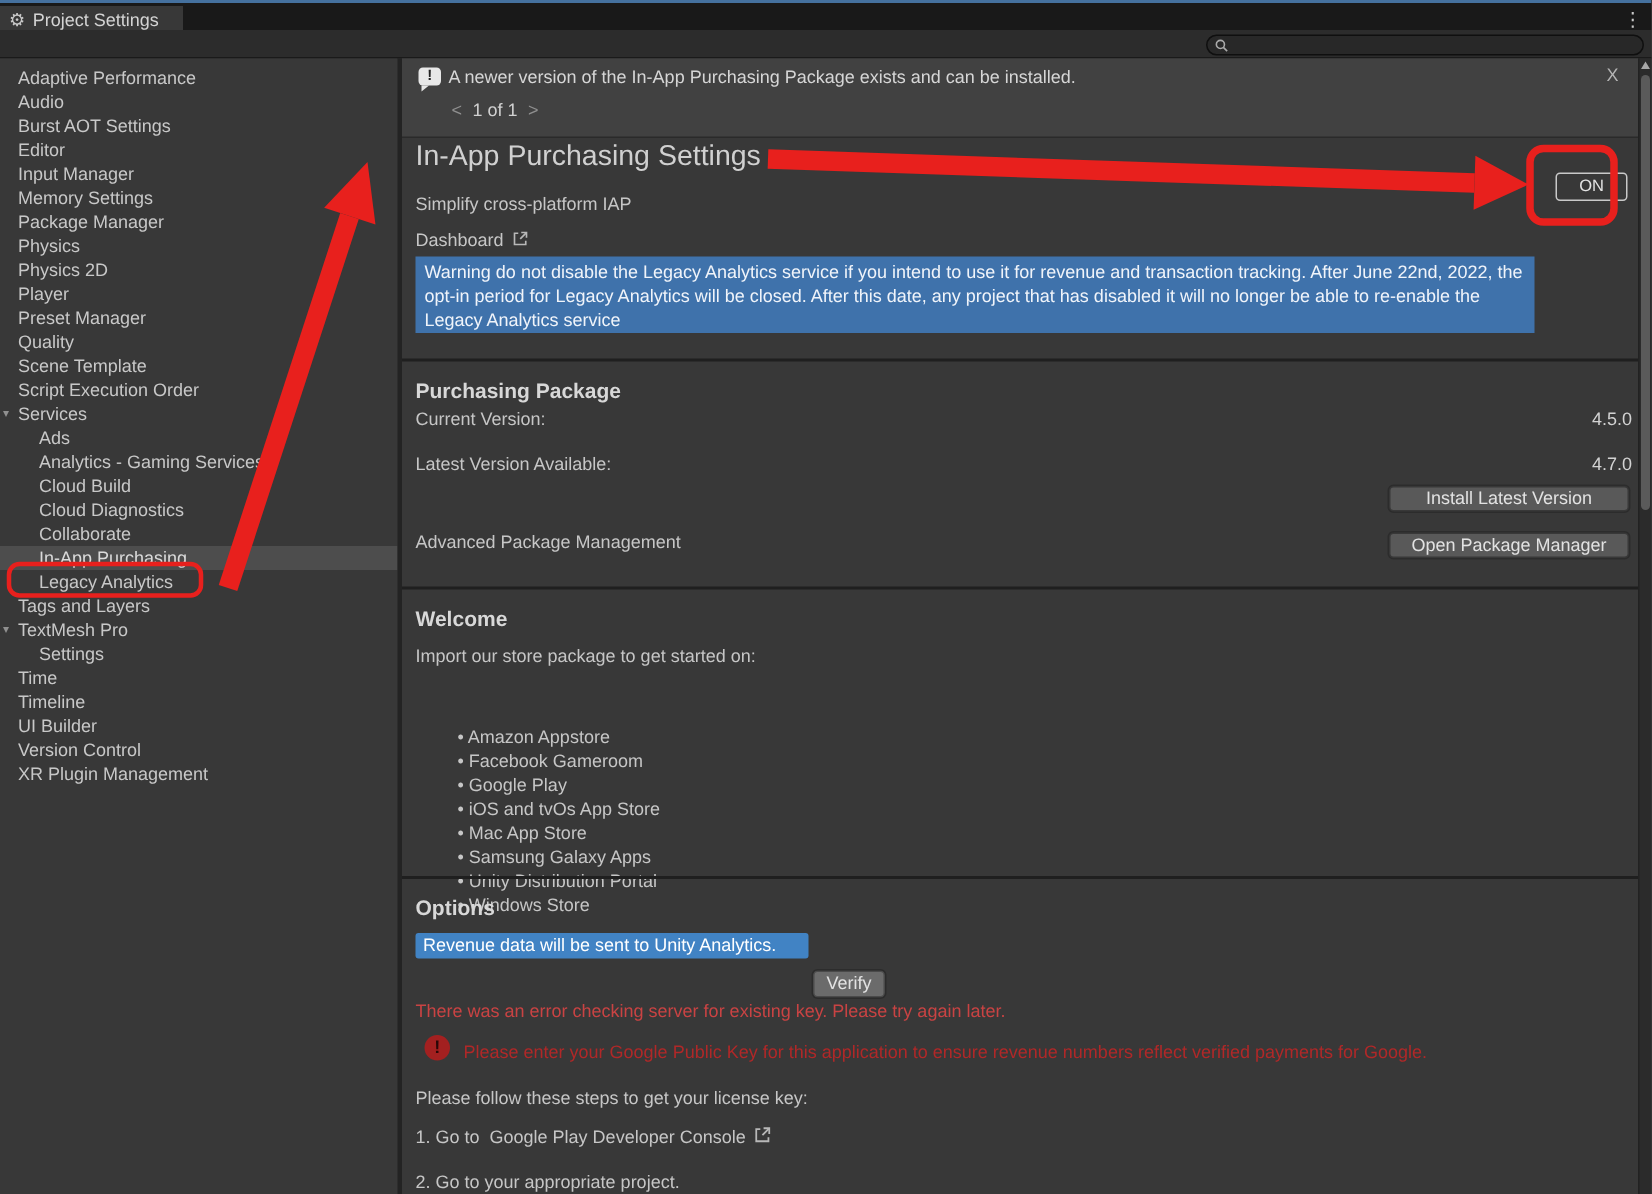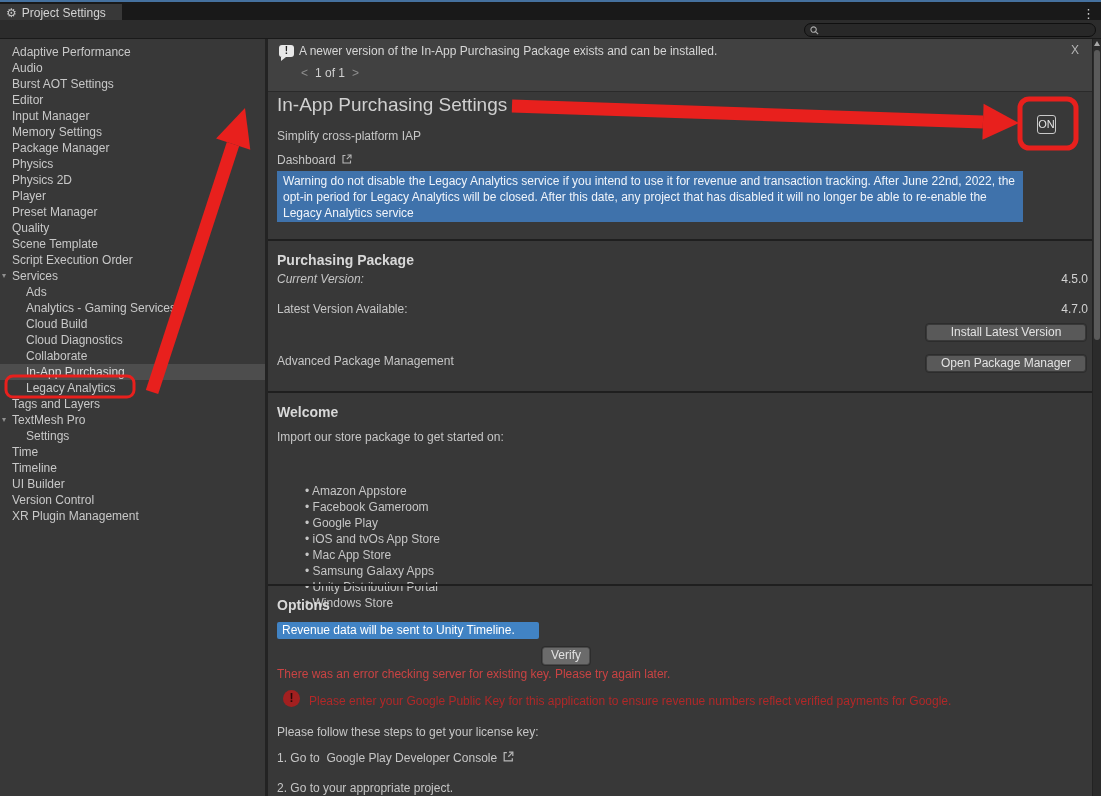--- a/index.html
+++ b/index.html
@@ -62,21 +62,21 @@
     border:1px solid #111; color:#e6e6e6; font-size:12px; padding-left:4px; }
   #verify { left:274px; top:608px; width:48px; height:18px; line-height:15px; background:#6b6b6b; border-color:#4a4a4a; }
   .err1 { color:#c94343; }
   .err2 { color:#b02828; }
   #errcircle { position:absolute; left:15px; top:651px; width:17px; height:17px; border-radius:50%; background:#a32020;
     color:#2a0808; font-weight:bold; font-size:12px; text-align:center; line-height:17px; }
 
   .extlink { display:inline-block; vertical-align:-1px; margin-left:5px; }
 
   
-  #onbtn { position:absolute; left:769px; top:76px; width:19px; height:19px; border:1px solid #c9c9c9; border-radius:3px;
+  #onbtn { position:absolute; left:769px; top:76px; width:48px; height:19px; border:1px solid #c9c9c9; border-radius:3px;
     color:#e4e4e4; font-size:11px; text-align:center; line-height:17px; background:transparent; cursor:default; }
 
   
   #scrollbar { left:1092px; top:39px; width:9px; height:757px; background:#2b2b2b; border-left:1px solid #222; }
   #sb-up { position:absolute; left:1px; top:2px; width:0; height:0; border-left:3px solid transparent;
     border-right:3px solid transparent; border-bottom:5px solid #a8a8a8; }
   #sb-thumb { position:absolute; left:1px; top:11px; width:6px; height:290px; background:#5a5a5a; border-radius:3px; }
 
   
   #overlay { left:0; top:0; width:1101px; height:796px; pointer-events:none; z-index:50; }
@@ -160,21 +160,21 @@
             <path d="M9.8 2.2 L5.8 6.2" stroke="#b8b8b8" stroke-width="1.1"></path>
           </svg></span>
     </div>
     <div id="onbtn">ON</div>
 
     <div id="warnbox">Warning do not disable the Legacy Analytics service if you intend to use it for revenue and transaction tracking. After June 22nd, 2022, the opt-in period for Legacy Analytics will be closed. After this date, any project that has disabled it will no longer be able to re-enable the Legacy Analytics service</div>
 
     <div class="divider" style="top:200px;"></div>
 
     <div class="h2" style="top:213px;">Purchasing Package</div>
-    <div class="txt" style="left:9px; top:233px;font-style:italic;">Current Version:</div>
+    <div class="txt" style="left:9px; top:233px;">Current Version:</div>
     <div class="txt" style="right:4px; top:233px; color:#d2d2d2;">4.5.0</div>
     <div class="txt" style="left:9px; top:263px;">Latest Version Available:</div>
     <div class="txt" style="right:4px; top:263px; color:#d2d2d2;">4.7.0</div>
     <div class="ubtn rightcol" style="top:285px;">Install Latest Version</div>
     <div class="txt" style="left:9px; top:315px;">Advanced Package Management</div>
     <div class="ubtn rightcol" style="top:316px;">Open Package Manager</div>
 
     <div class="divider" style="top:352px;"></div>
 
     <div class="h2" style="top:365px;">Welcome</div>
@@ -186,21 +186,21 @@
       <div class="bullet" style="top:458px;"><span>iOS and tvOs App Store</span></div>
       <div class="bullet" style="top:474px;"><span>Mac App Store</span></div>
       <div class="bullet" style="top:490px;"><span>Samsung Galaxy Apps</span></div>
       <div class="bullet" style="top:506px;"><span>Unity Distribution Portal</span></div>
       <div class="bullet" style="top:522px;"><span>Windows Store</span></div>
     </div>
 
     <div class="divider" style="top:545px;"></div>
 
     <div class="h2" style="top:558px;">Options</div>
-    <div id="badge">Revenue data will be sent to Unity Timeline.</div>
+    <div id="badge">Revenue data will be sent to Unity Analytics.</div>
     <div class="ubtn" id="verify">Verify</div>
     <div class="txt err1" style="left:9px; top:628px;">There was an error checking server for existing key. Please try again later.</div>
     <div id="errcircle">!</div>
     <div class="txt err2" style="left:41px; top:655px;">Please enter your Google Public Key for this application to ensure revenue numbers reflect verified payments for Google.</div>
     <div class="txt" style="left:9px; top:686px;">Please follow these steps to get your license key:</div>
     <div class="txt" style="left:9px; top:711px;">
       <span>1. Go to</span>&nbsp;
       <span>Google Play Developer Console</span><span class="extlink"><svg width="13" height="13" viewBox="0 0 12 12">
             <path d="M4.5 2.5 H2 V10 H9.5 V7.5" fill="none" stroke="#b8b8b8" stroke-width="1.1"></path>
             <path d="M6.5 2 H10 V5.5" fill="none" stroke="#b8b8b8" stroke-width="1.1"></path>

